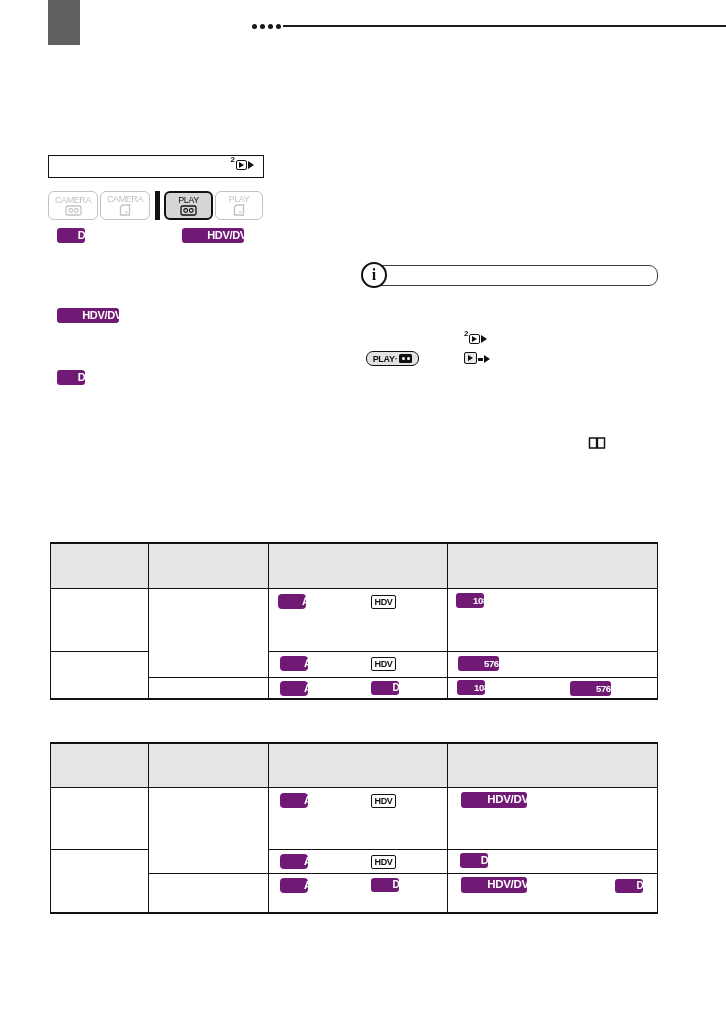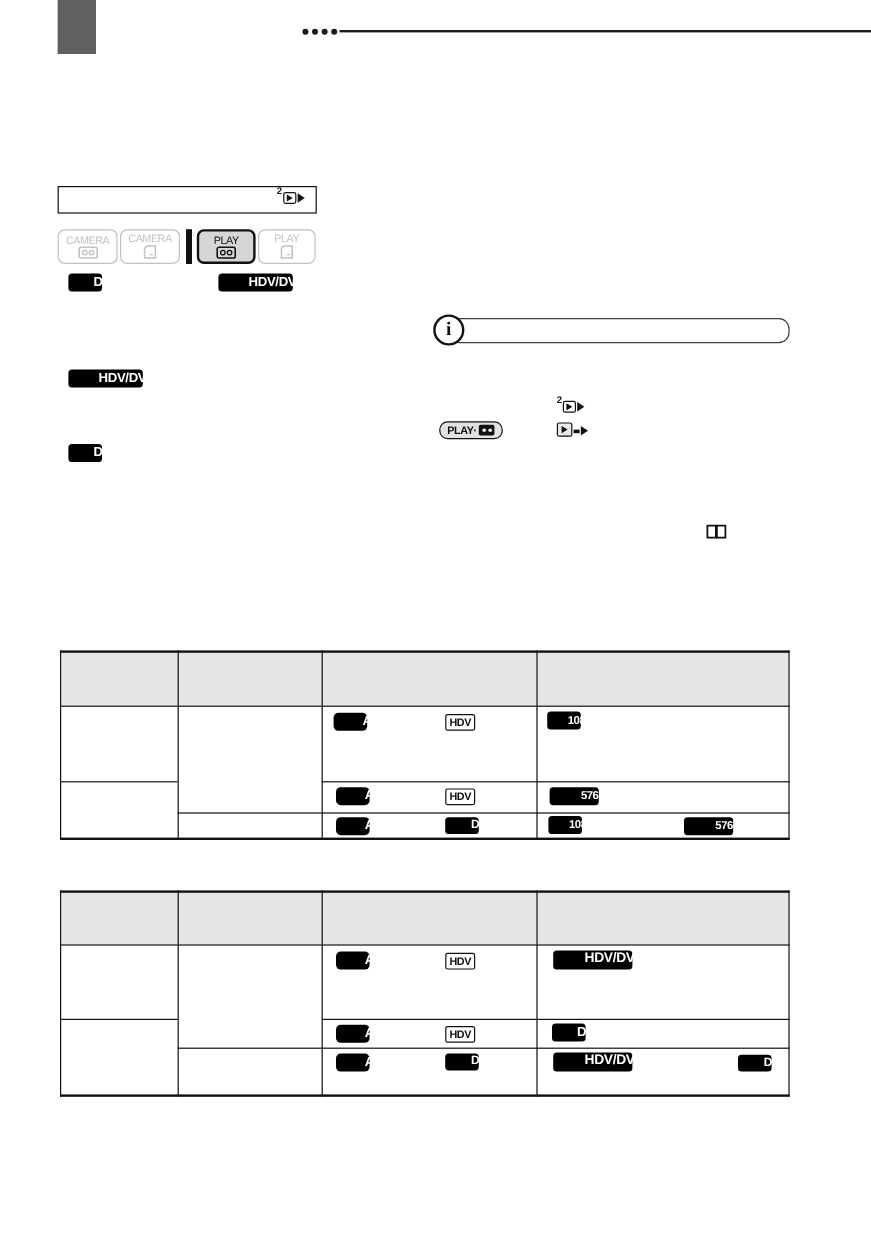--- a/index.html
+++ b/index.html
@@ -31,21 +31,21 @@
             color:#c2c2c2;background:#fff;gap:0px;}
   .mode-btn .lbl{font-size:9px;font-weight:normal;letter-spacing:-0.4px;line-height:1;}
   .mode-btn.active{border:2px solid #111;background:#d6d6d6;color:#111;}
   .mode-sep{left:155px;top:191px;width:5px;height:29px;background:#111;}
 
   .tape-svg,.card-svg{display:block;}
 
   
   .badge{display:inline-flex;align-items:center;justify-content:center;font-weight:bold;
          box-sizing:border-box;line-height:1;}
-  .b-black{background:#000000;color:#fff;border-radius:3px;padding-left:28px;}
+  .b-black{background:#701a75;color:#fff;border-radius:3px;padding-left:28px;}
   .b-dv{width:23px;height:15px;font-size:11px;letter-spacing:-0.5px;}
   .b-dv-sm{width:22px;height:14px;font-size:10px;letter-spacing:-0.5px;}
   .b-hdvdv{width:62px;height:15px;font-size:11px;letter-spacing:-0.3px;}
   .b-hdvdv-lg{width:66px;height:16px;font-size:11.5px;letter-spacing:-0.3px;}
   .b-a{width:16px;height:15px;font-size:11px;border-radius:4px;}
   .b-1080{width:19px;height:15px;font-size:9.5px;letter-spacing:-0.4px;}
   .b-576{width:41px;height:15px;font-size:9.5px;letter-spacing:-0.4px;}
   .b-hdv-o{width:25px;height:14px;border:1.6px solid #111;background:#fff;color:#111;
            font-size:9px;letter-spacing:-0.4px;border-radius:2px;}
 

